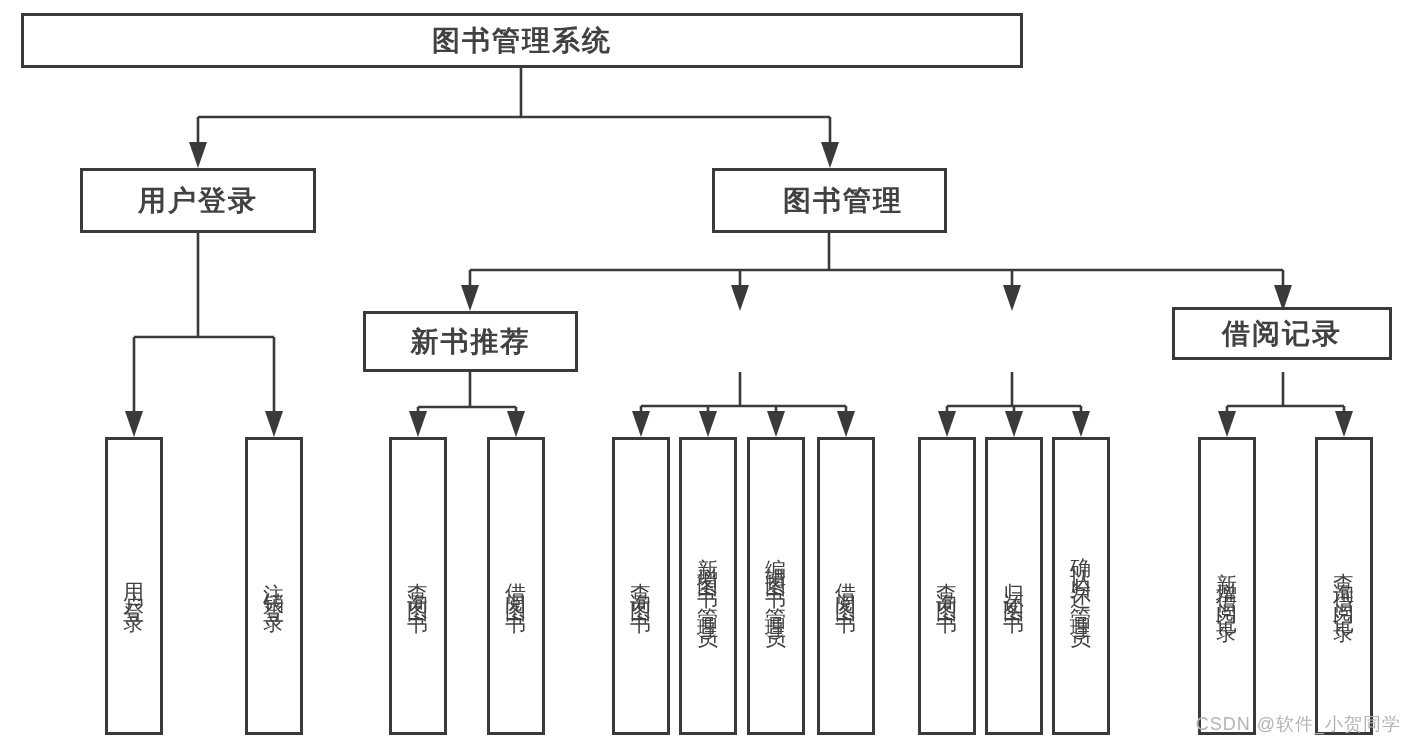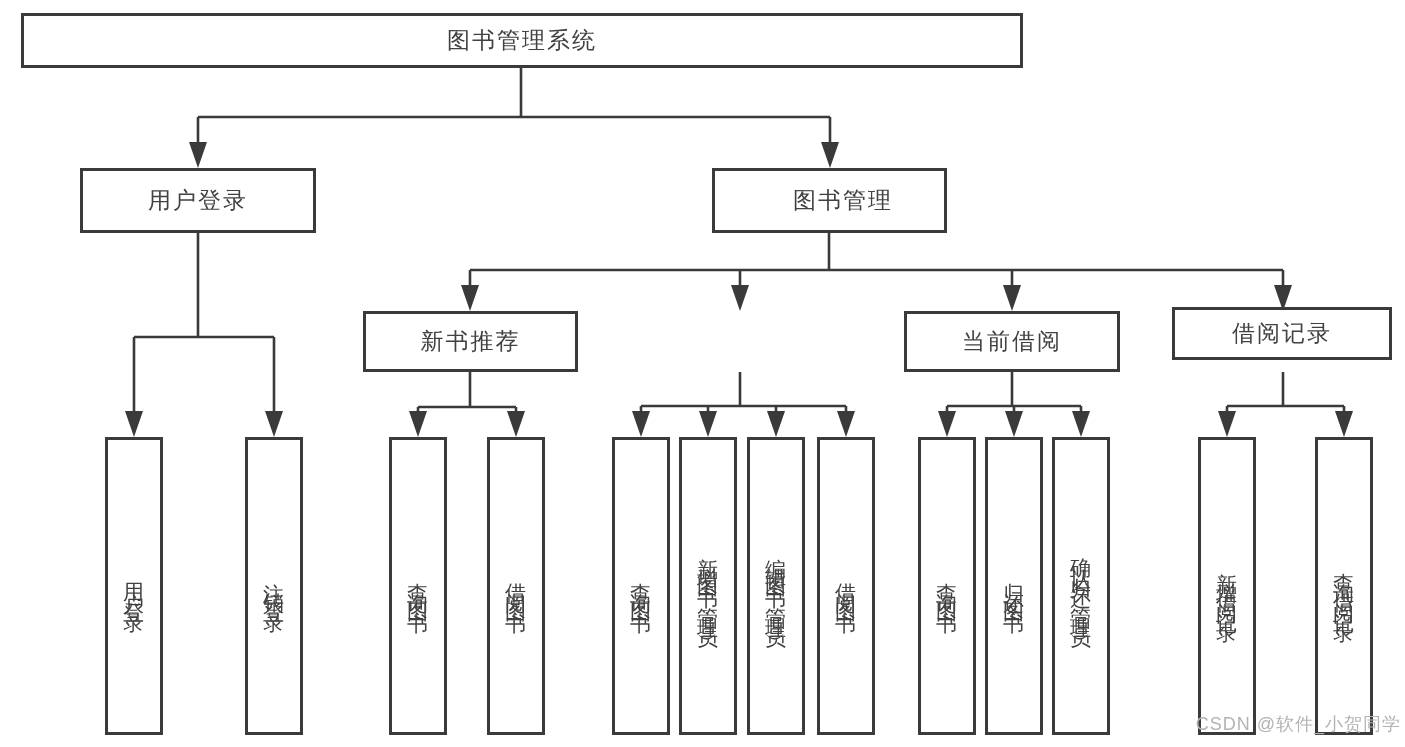--- a/index.html
+++ b/index.html
@@ -12,21 +12,21 @@
   }
   #connectors { position:absolute; left:0; top:0; width:1405px; height:747px; }
   .box {
     position:absolute;
     background:#ffffff;
     border:3px solid #3a3a3a;
     box-sizing:border-box;
     display:flex; align-items:center; justify-content:center;
     color:#414141;
   }
-  .hbox { font-size:23px; letter-spacing:2px; white-space:nowrap; }
+  .hbox { font-size:28px; letter-spacing:2px; white-space:nowrap;font-weight:bold; }
   .vbox {
     font-size:21px;
     writing-mode:vertical-lr;
     text-orientation:mixed;
     letter-spacing:10px;
     line-height:1;
   }
   
   .n-root   { left:21px;  top:13px;  width:1002px; height:55px; }
   .n-login  { left:80px;  top:168px; width:236px;  height:65px; }
@@ -96,21 +96,20 @@
       <polygon points="1335,411 1353,411 1344,437"></polygon>
     </g>
   </svg>
 
   <div class="box hbox n-root">图书管理系统</div>
 
   <div class="box hbox n-login">用户登录</div>
   <div class="box hbox n-mgmt">图书管理</div>
 
   <div class="box hbox n-rec">新书推荐</div>
-  <div class="box hbox n-cur">当前借阅</div>
   <div class="box hbox n-hist">借阅记录</div>
 
   <div class="box vbox leaf l1">用户登录</div>
   <div class="box vbox leaf l2">注销登录</div>
 
   <div class="box vbox leaf l3">查询图书</div>
   <div class="box vbox leaf l4">借阅图书</div>
 
   <div class="box vbox leaf l5">查询图书</div>
   <div class="box vbox leaf l6">新增图书（管理员）</div>

